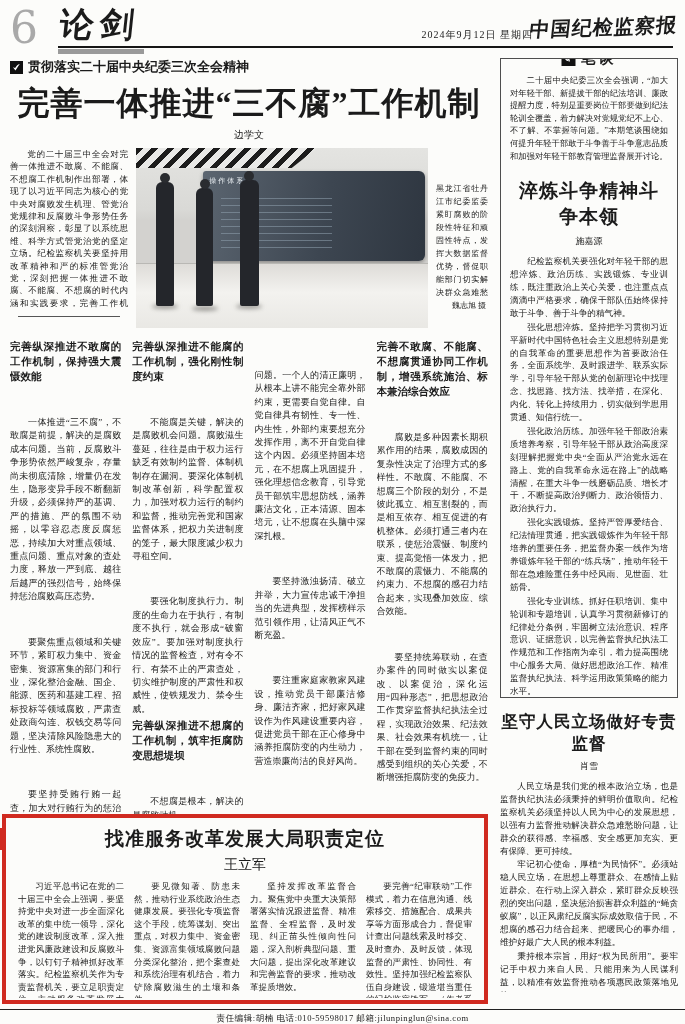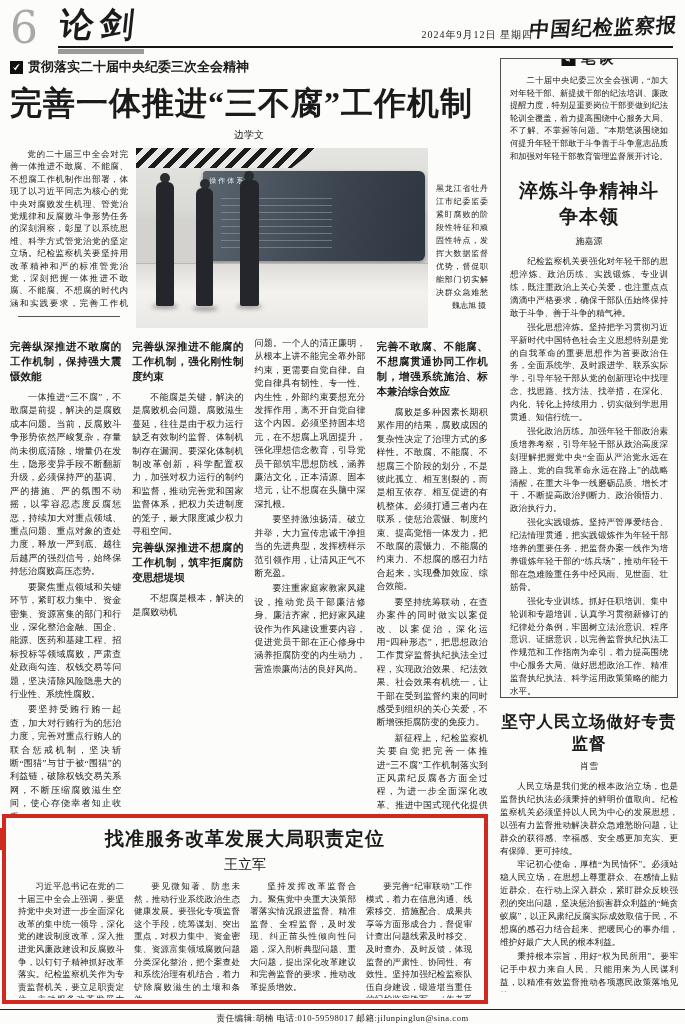--- a/index.html
+++ b/index.html
@@ -15,21 +15,21 @@
   .secname { position:absolute; left:60px; top:-2px; font-size:34px; font-weight:bold; letter-spacing:6px; transform:skewX(-6deg); }
   .hdr-rule  { position:absolute; left:58px; right:12px; top:42px; border-top:2px solid #161616; }
   .hdr-rule2 { position:absolute; left:58px; width:86px; top:45px; height:5px; background:#9a9a9a; }
   .hdr-date { position:absolute; right:152px; top:24px; font-size:10px; letter-spacing:1px; }
   .masthead { position:absolute; right:8px; top:10px; font-size:20px; font-weight:900; transform:skewX(-8deg) rotate(-2deg); letter-spacing:1px; }
   
   .left { position:absolute; left:10px; top:58px; width:478px; }
   .kicker { display:flex; align-items:center; gap:5px; font-size:13px; font-weight:bold; font-family:"Liberation Sans",sans-serif; }
   .kicker-ic { width:13px; height:13px; background:#111; position:relative; flex:0 0 auto; }
   .kicker-ic::after { content:""; position:absolute; left:3px; top:3px; width:7px; height:7px; background:#fff; clip-path:polygon(0 55%,35% 100%,100% 0,60% 25%,30% 65%); }
-  .headline { text-align:left; font-size:32px; font-weight:900; letter-spacing:1px; margin:6px 0 2px; }
+  .headline { text-align:center; font-size:32px; font-weight:900; letter-spacing:1px; margin:6px 0 2px; }
   .mauthor { text-align:center; font-size:10px; margin-bottom:6px; }
   .row1 { display:flex; gap:8px; height:180px; }
   .intro { width:118px; height:100%; }
   .intro-text { height:162px; overflow:hidden; font-size:8.6px; line-height:12.4px; text-align:justify; }
   .intro-text p { text-indent:2em; }
   .intro-rule { width:86%; margin:6px auto 0; border-top:1px solid #555; }
   
   .photo { width:292px; height:180px; position:relative; overflow:hidden; background:linear-gradient(#e4e4e1 0%,#d9d9d6 34%,#d3d2cf 40%); flex:0 0 auto; }
   .ph-stripes { position:absolute; left:0; top:0; width:62%; height:20px;
     background:repeating-linear-gradient(135deg,#1c1c1c 0 5px,#e9e9e7 5px 11px);
@@ -50,21 +50,21 @@
   .fig { position:absolute; width:18px; background:#24262b; border-radius:6px 6px 2px 2px; }
   .fig::before { content:""; position:absolute; left:4px; top:-9px; width:10px; height:10px; border-radius:50%; background:#2a2c30; }
   .fig-shadow { position:absolute; width:26px; height:5px; border-radius:50%; background:#9c9b97; filter:blur(2px); }
   
   .capcol { flex:1; padding-top:34px; font-size:8px; line-height:13px; text-align:justify; }
   .cap-text { max-height:114px; overflow:hidden; }
   .cap-credit { text-align:right; margin-top:3px; padding-right:2px; }
   
   .maincols { display:flex; gap:11px; margin-top:9px; height:484px; }
   .mcol { width:111.2px; height:100%; overflow:hidden; font-size:9px; line-height:13.4px; text-align:justify; }
-  .mcol p { text-indent:2em; margin-bottom:2px; }
+  .mcol p { text-indent:2em; margin-bottom:2px;margin-top:32px; }
   .mcol p.cont { text-indent:0; }
   .subhead { font-family:"Liberation Sans",sans-serif; font-size:10.5px; line-height:15px; font-weight:bold; margin:2px 0 7px; }
   
   .redbox { position:absolute; left:2px; top:814px; width:486px; height:190px;
     border:4px solid #d02a20; background:#fcfcfa; padding:6px 12px 8px; }
   .redtab { position:absolute; left:0; top:828px; width:5px; height:22px; background:#d02a20; }
   .rb-headline { text-align:center; font-size:19px; font-weight:900; letter-spacing:1px; margin-top:2px; }
   .rb-author { text-align:center; font-size:14px; margin:4px 0 6px; }
   .rb-cols { display:flex; gap:10px; height:118px; overflow:hidden; }
   .rb-col { width:109px; height:100%; overflow:hidden; font-size:8.6px; line-height:12.6px; text-align:justify; }
@@ -143,20 +143,21 @@
     <div class="maincols">
       <div class="mcol">
         <div class="subhead">完善纵深推进不敢腐的工作机制，保持强大震慑效能</div>
         <p>一体推进“三不腐”，不敢腐是前提，解决的是腐败成本问题。当前，反腐败斗争形势依然严峻复杂，存量尚未彻底清除，增量仍在发生，隐形变异手段不断翻新升级，必须保持严的基调、严的措施、严的氛围不动摇，以零容忍态度反腐惩恶，持续加大对重点领域、重点问题、重点对象的查处力度，释放一严到底、越往后越严的强烈信号，始终保持惩治腐败高压态势。</p>
         <p>要聚焦重点领域和关键环节，紧盯权力集中、资金密集、资源富集的部门和行业，深化整治金融、国企、能源、医药和基建工程、招标投标等领域腐败，严肃查处政商勾连、权钱交易等问题，坚决清除风险隐患大的行业性、系统性腐败。</p>
         <p>要坚持受贿行贿一起查，加大对行贿行为的惩治力度，完善对重点行贿人的联合惩戒机制，坚决斩断“围猎”与甘于被“围猎”的利益链，破除权钱交易关系网，不断压缩腐败滋生空间，使心存侥幸者知止收手。</p>
       </div>
       <div class="mcol">
         <div class="subhead">完善纵深推进不能腐的工作机制，强化刚性制度约束</div>
         <p>不能腐是关键，解决的是腐败机会问题。腐败滋生蔓延，往往是由于权力运行缺乏有效制约监督、体制机制存在漏洞。要深化体制机制改革创新，科学配置权力，加强对权力运行的制约和监督，推动完善党和国家监督体系，把权力关进制度的笼子，最大限度减少权力寻租空间。</p>
+        <p>要强化制度执行力。制度的生命力在于执行，有制度不执行，就会形成“破窗效应”。要加强对制度执行情况的监督检查，对有令不行、有禁不止的严肃查处，切实维护制度的严肃性和权威性，使铁规发力、禁令生威。</p>
         <div class="subhead">完善纵深推进不想腐的工作机制，筑牢拒腐防变思想堤坝</div>
         <p>不想腐是根本，解决的是腐败动机</p>
       </div>
       <div class="mcol">
         <p class="cont">问题。一个人的清正廉明，从根本上讲不能完全靠外部约束，更需要自觉自律。自觉自律具有韧性、专一性、内生性，外部约束要想充分发挥作用，离不开自觉自律这个内因。必须坚持固本培元，在不想腐上巩固提升，强化理想信念教育，引导党员干部筑牢思想防线，涵养廉洁文化，正本清源、固本培元，让不想腐在头脑中深深扎根。</p>
         <p>要坚持激浊扬清、破立并举，大力宣传忠诚干净担当的先进典型，发挥榜样示范引领作用，让清风正气不断充盈。</p>
         <p>要注重家庭家教家风建设，推动党员干部廉洁修身、廉洁齐家，把好家风建设作为作风建设重要内容，促进党员干部在正心修身中涵养拒腐防变的内生动力，营造崇廉尚洁的良好风尚。</p>
       </div>
       <div class="mcol">
         <div class="subhead">完善不敢腐、不能腐、不想腐贯通协同工作机制，增强系统施治、标本兼治综合效应</div>
@@ -188,21 +189,21 @@
     </div>
   </div>
 
   <div class="sidebar">
     <div class="bitan-box">
       <div class="bitan-label">
         <span class="pen-ic">✎</span>
         <span>笔谈</span>
       </div>
       <div class="ed-note">
-        <p>二十届中央纪委三次全会强调，“加大对年轻干部、新提拔干部的纪法培训、廉政提醒力度，特别是重要岗位干部要做到纪法轮训全覆盖，着力提高围绕中心服务大局、不了解、不掌握等问题。”本期笔谈围绕如何提升年轻干部敢于斗争善于斗争意志品质和加强对年轻干部教育管理监督展开讨论。</p>
+        <p>二十届中央纪委三次全会强调，“加大对年轻干部、新提拔干部的纪法培训、廉政提醒力度，特别是重要岗位干部要做到纪法轮训全覆盖，着力解决对党规党纪不上心、不了解、不掌握等问题。”本期笔谈围绕如何提升年轻干部敢于斗争善于斗争意志品质和加强对年轻干部教育管理监督展开讨论。</p>
       </div>
 
       <div class="sb-title1">淬炼斗争精神斗争本领</div>
       <div class="sb-author">施嘉源</div>
       <div class="sb-body">
         <p>纪检监察机关要强化对年轻干部的思想淬炼、政治历练、实践锻炼、专业训练，既注重政治上关心关爱，也注重点点滴滴中严格要求，确保干部队伍始终保持敢于斗争、善于斗争的精气神。</p>
         <p>强化思想淬炼。坚持把学习贯彻习近平新时代中国特色社会主义思想特别是党的自我革命的重要思想作为首要政治任务，全面系统学、及时跟进学、联系实际学，引导年轻干部从党的创新理论中找理念、找思路、找方法、找举措，在深化、内化、转化上持续用力，切实做到学思用贯通、知信行统一。</p>
         <p>强化政治历练。加强年轻干部政治素质培养考察，引导年轻干部从政治高度深刻理解把握党中央“全面从严治党永远在路上、党的自我革命永远在路上”的战略清醒，在重大斗争一线磨砺品质、增长才干，不断提高政治判断力、政治领悟力、政治执行力。</p>
         <p>强化实践锻炼。坚持严管厚爱结合、纪法情理贯通，把实践锻炼作为年轻干部培养的重要任务，把监督办案一线作为培养锻炼年轻干部的“练兵场”，推动年轻干部在急难险重任务中经风雨、见世面、壮筋骨。</p>
         <p>强化专业训练。抓好任职培训、集中轮训和专题培训，认真学习贯彻新修订的纪律处分条例，牢固树立法治意识、程序意识、证据意识，以完善监督执纪执法工作规范和工作指南为牵引，着力提高围绕中心服务大局、做好思想政治工作、精准监督执纪执法、科学运用政策策略的能力水平。</p>

